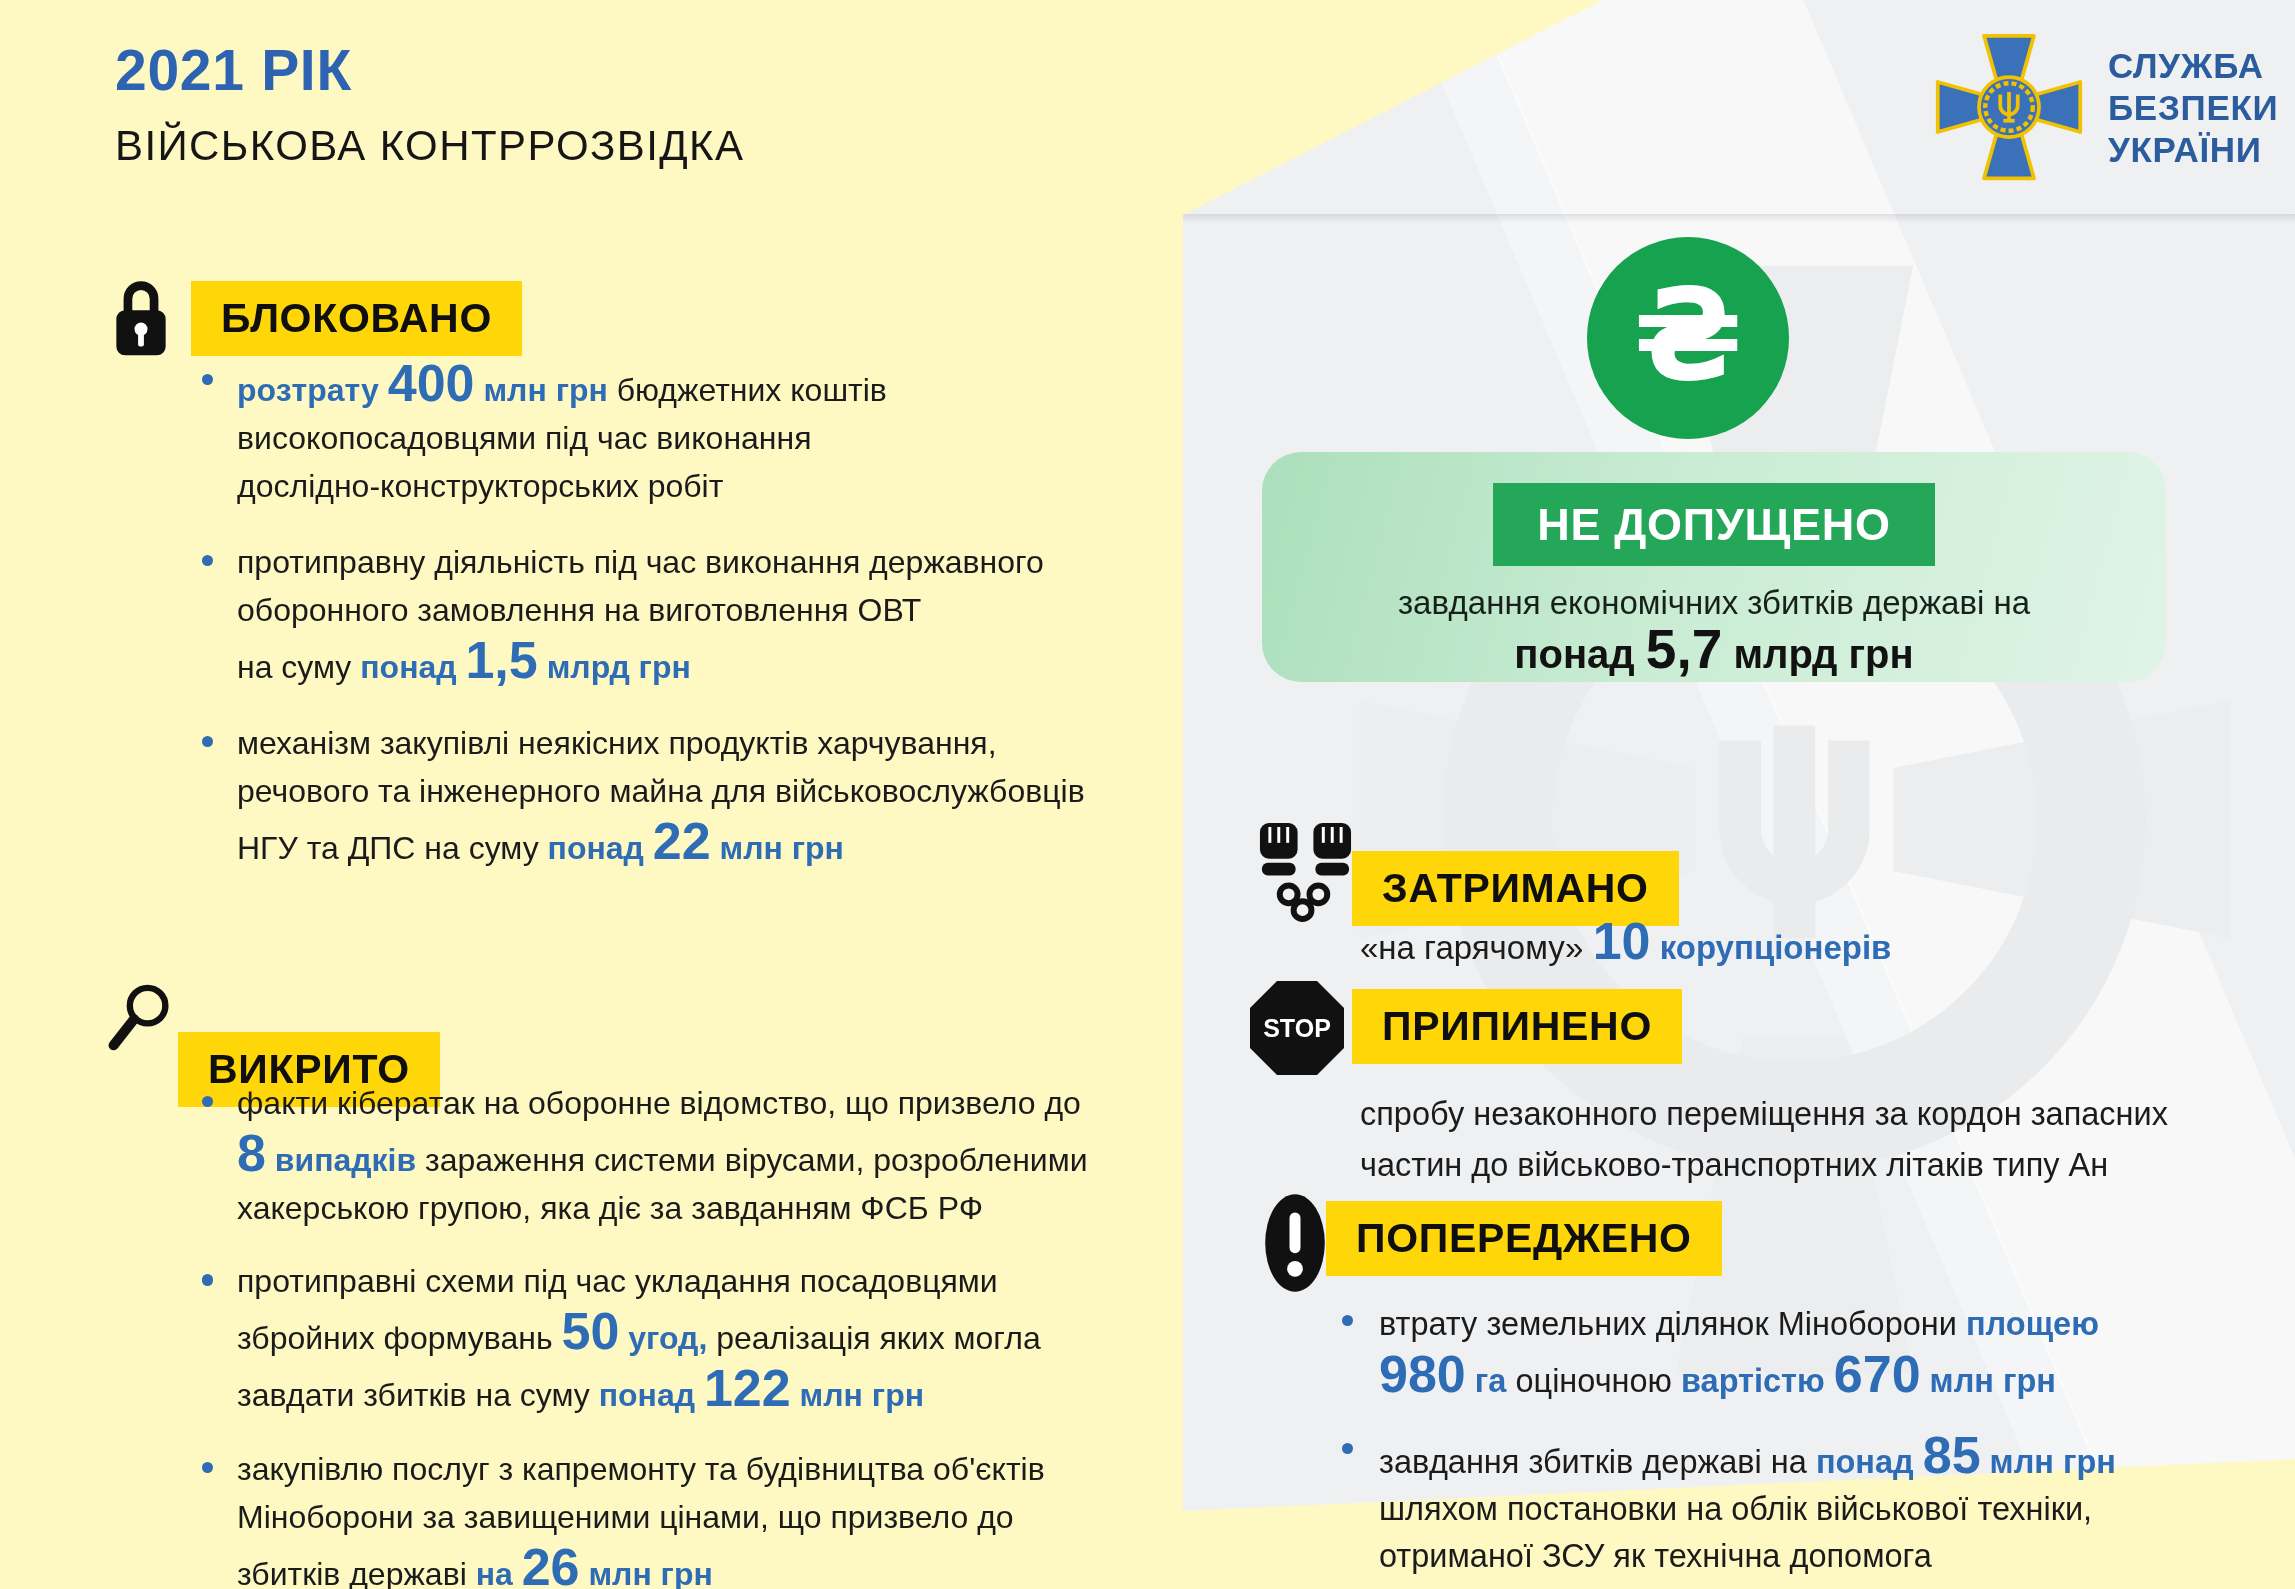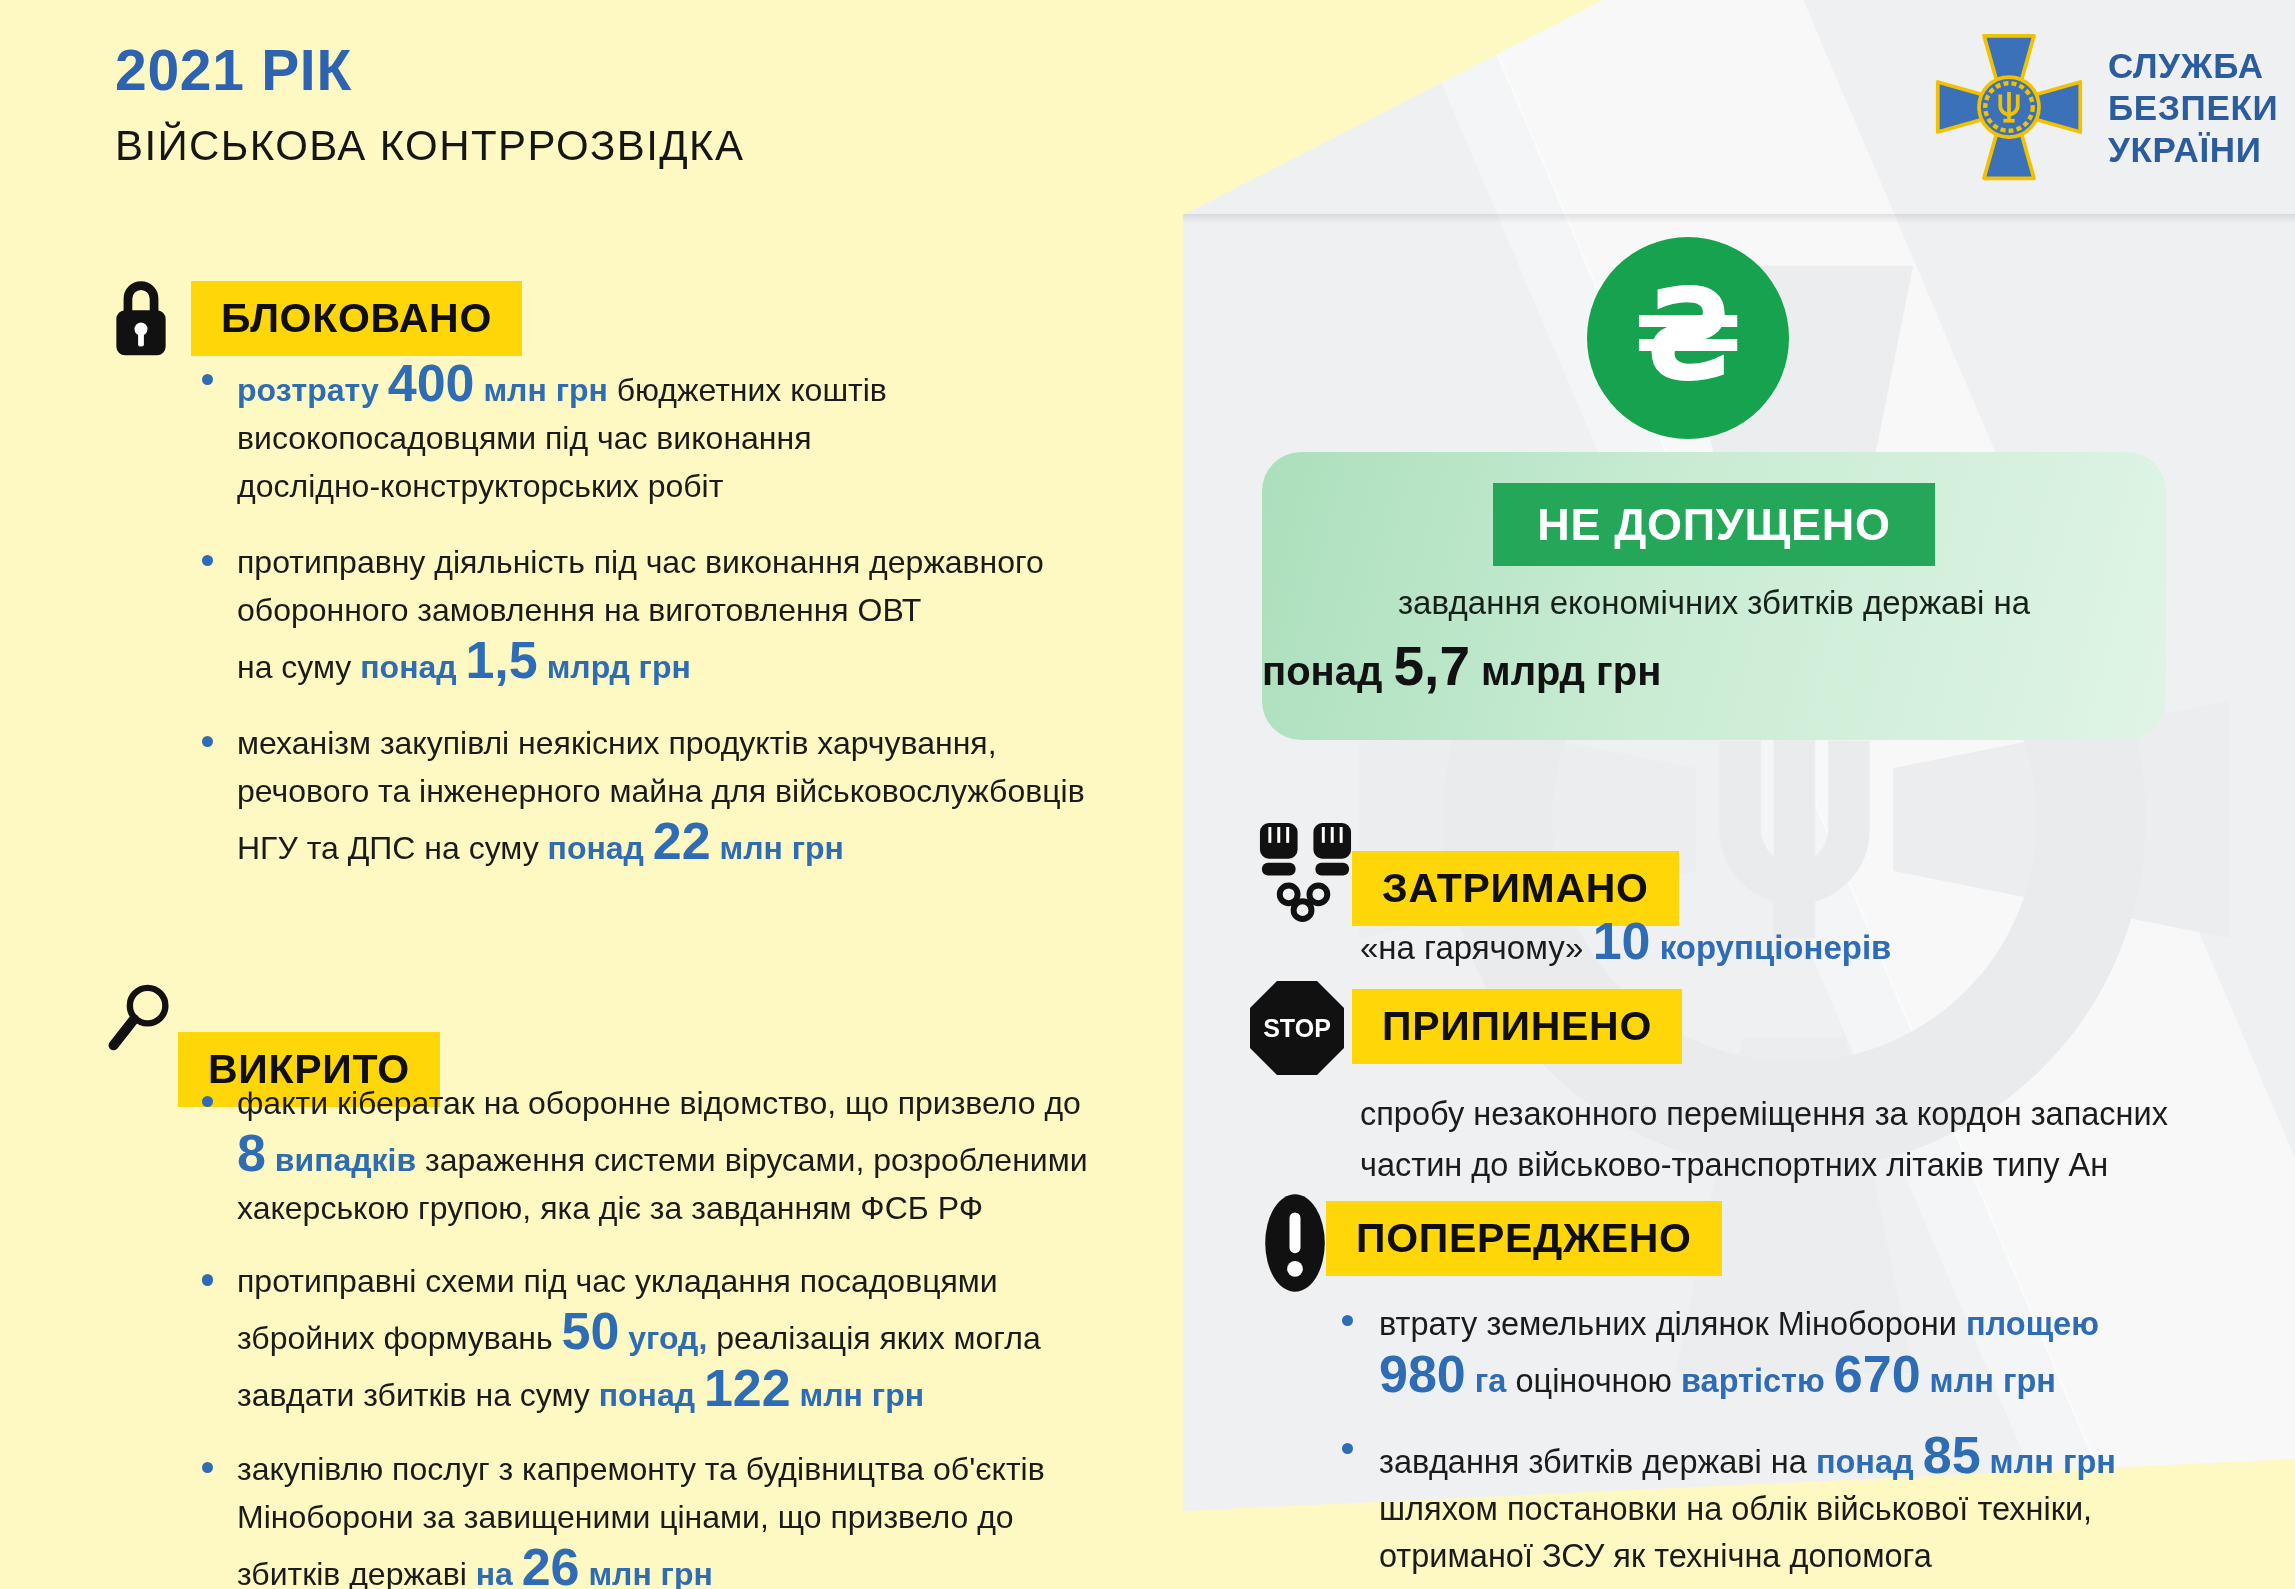--- a/index.html
+++ b/index.html
@@ -53,29 +53,29 @@
   .seg-bx{color:var(--accent-blue);font-weight:700;font-size:52px;line-height:1;}
   .seg-k{color:#121212;font-weight:700;}
   .seg-kx{color:#121212;font-weight:700;font-size:55px;line-height:1;}
   
   .uah-circle{
     position:absolute;left:1587px;top:237px;width:202px;height:202px;border-radius:50%;
     background:var(--green);display:flex;align-items:center;justify-content:center;
   }
   .uah-circle span{color:#fff;font-size:127px;font-weight:700;font-family:"DejaVu Sans","Liberation Sans",sans-serif;margin-top:-5.7px;}
   .green-box{
-    position:absolute;left:1262px;top:452px;width:904px;height:288px;border-radius:39px;
+    position:absolute;left:1262px;top:452px;width:904px;height:230px;border-radius:39px;
     background:linear-gradient(105deg,#abdfbc 0%,#c9ecd3 45%,#e0f4e6 100%);
   }
   .green-band{
     display:block;width:max-content;margin:31px auto 0;background:var(--band-green);color:#ffffff;
     font-size:45px;font-weight:700;letter-spacing:0.7px;padding:15.5px 44px;white-space:nowrap;
   }
   .gb-line1{text-align:center;font-size:33px;margin-top:18.4px;color:#17211a;}
-  .gb-line2{text-align:left;font-size:40px;margin-top:17px;}
+  .gb-line2{text-align:center;font-size:40px;margin-top:0;}
   .inline-line{position:absolute;font-size:33px;white-space:nowrap;}
   .stopped-text{position:absolute;left:1360px;top:1089px;font-size:32.5px;line-height:51px;white-space:nowrap;margin:0;}
   .right-bullets{left:1379px;top:1301px;font-size:32.5px;line-height:47px;}
   .right-bullets .bullet{margin-bottom:24px;}
   .right-bullets .bullet::before{left:-37px;top:14px;}
 </style>
 </head>
 <body>
 
 <div class="canvas">

